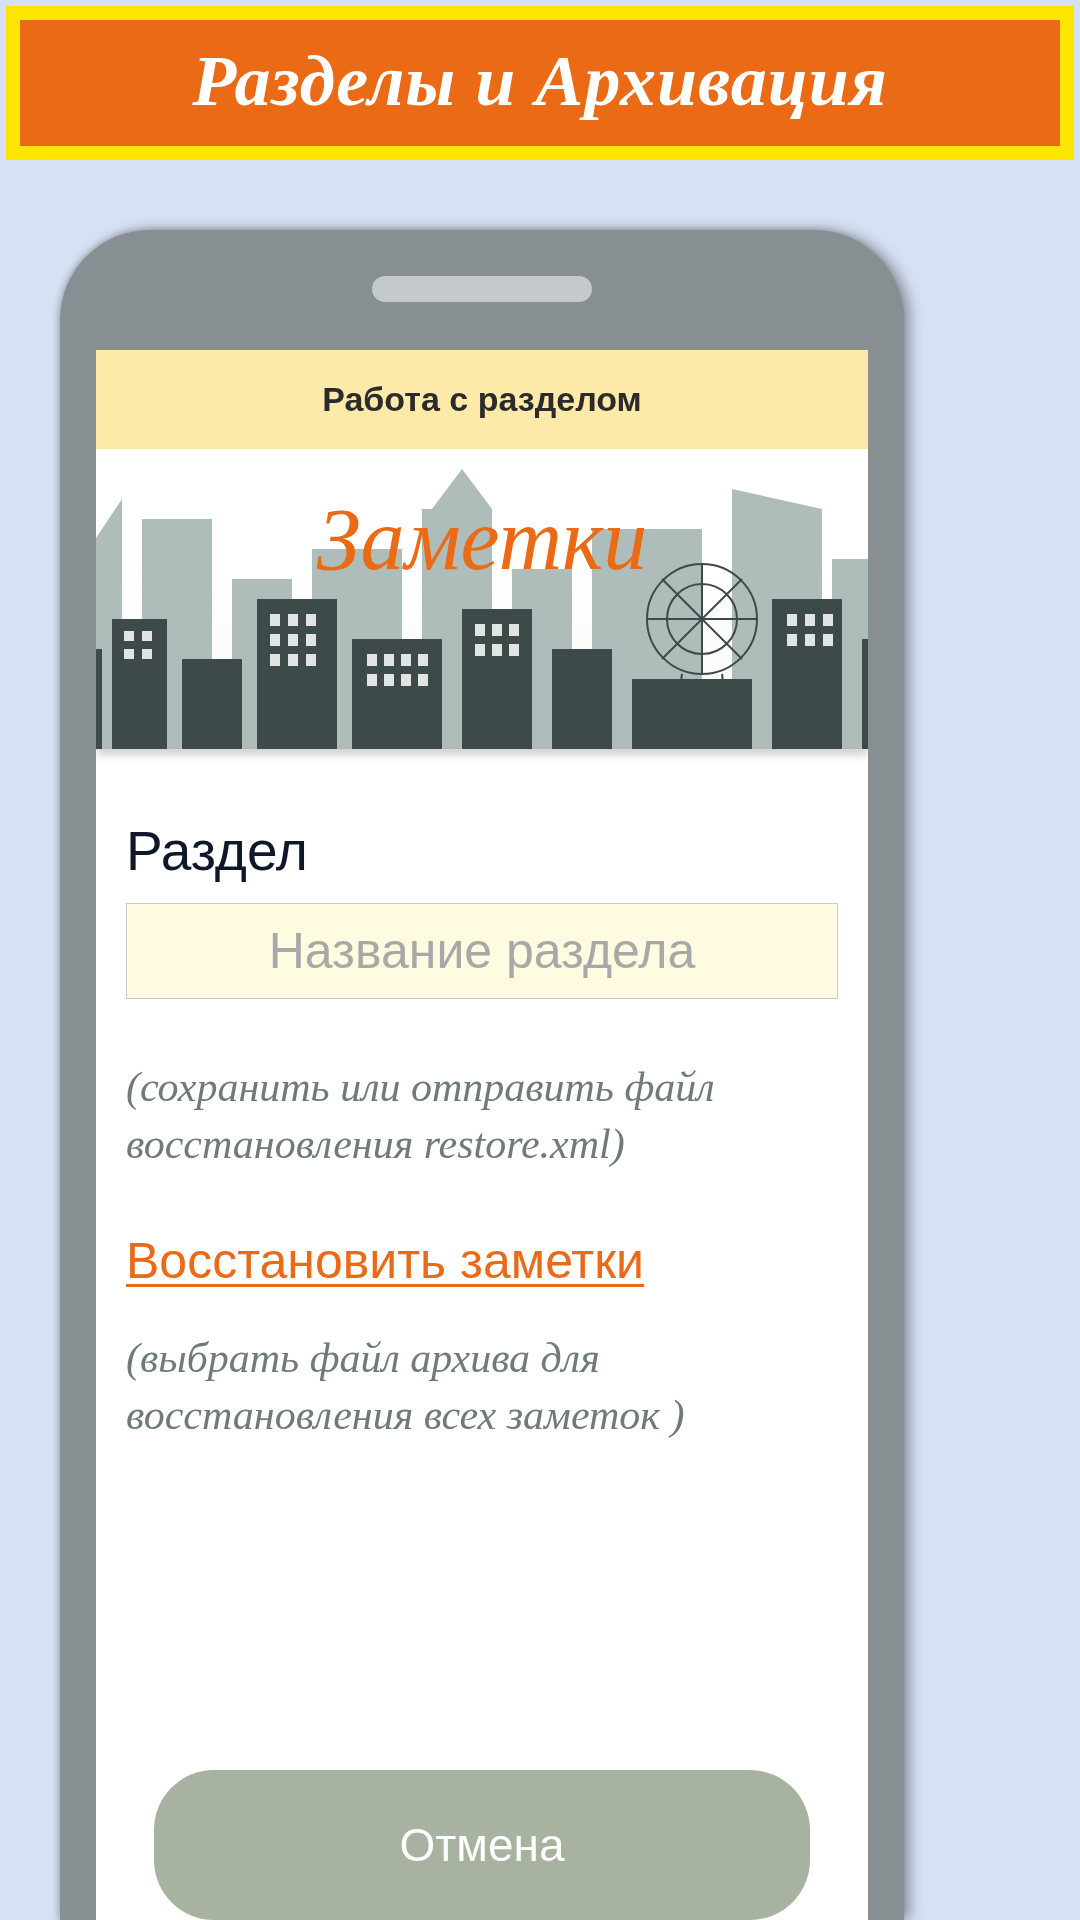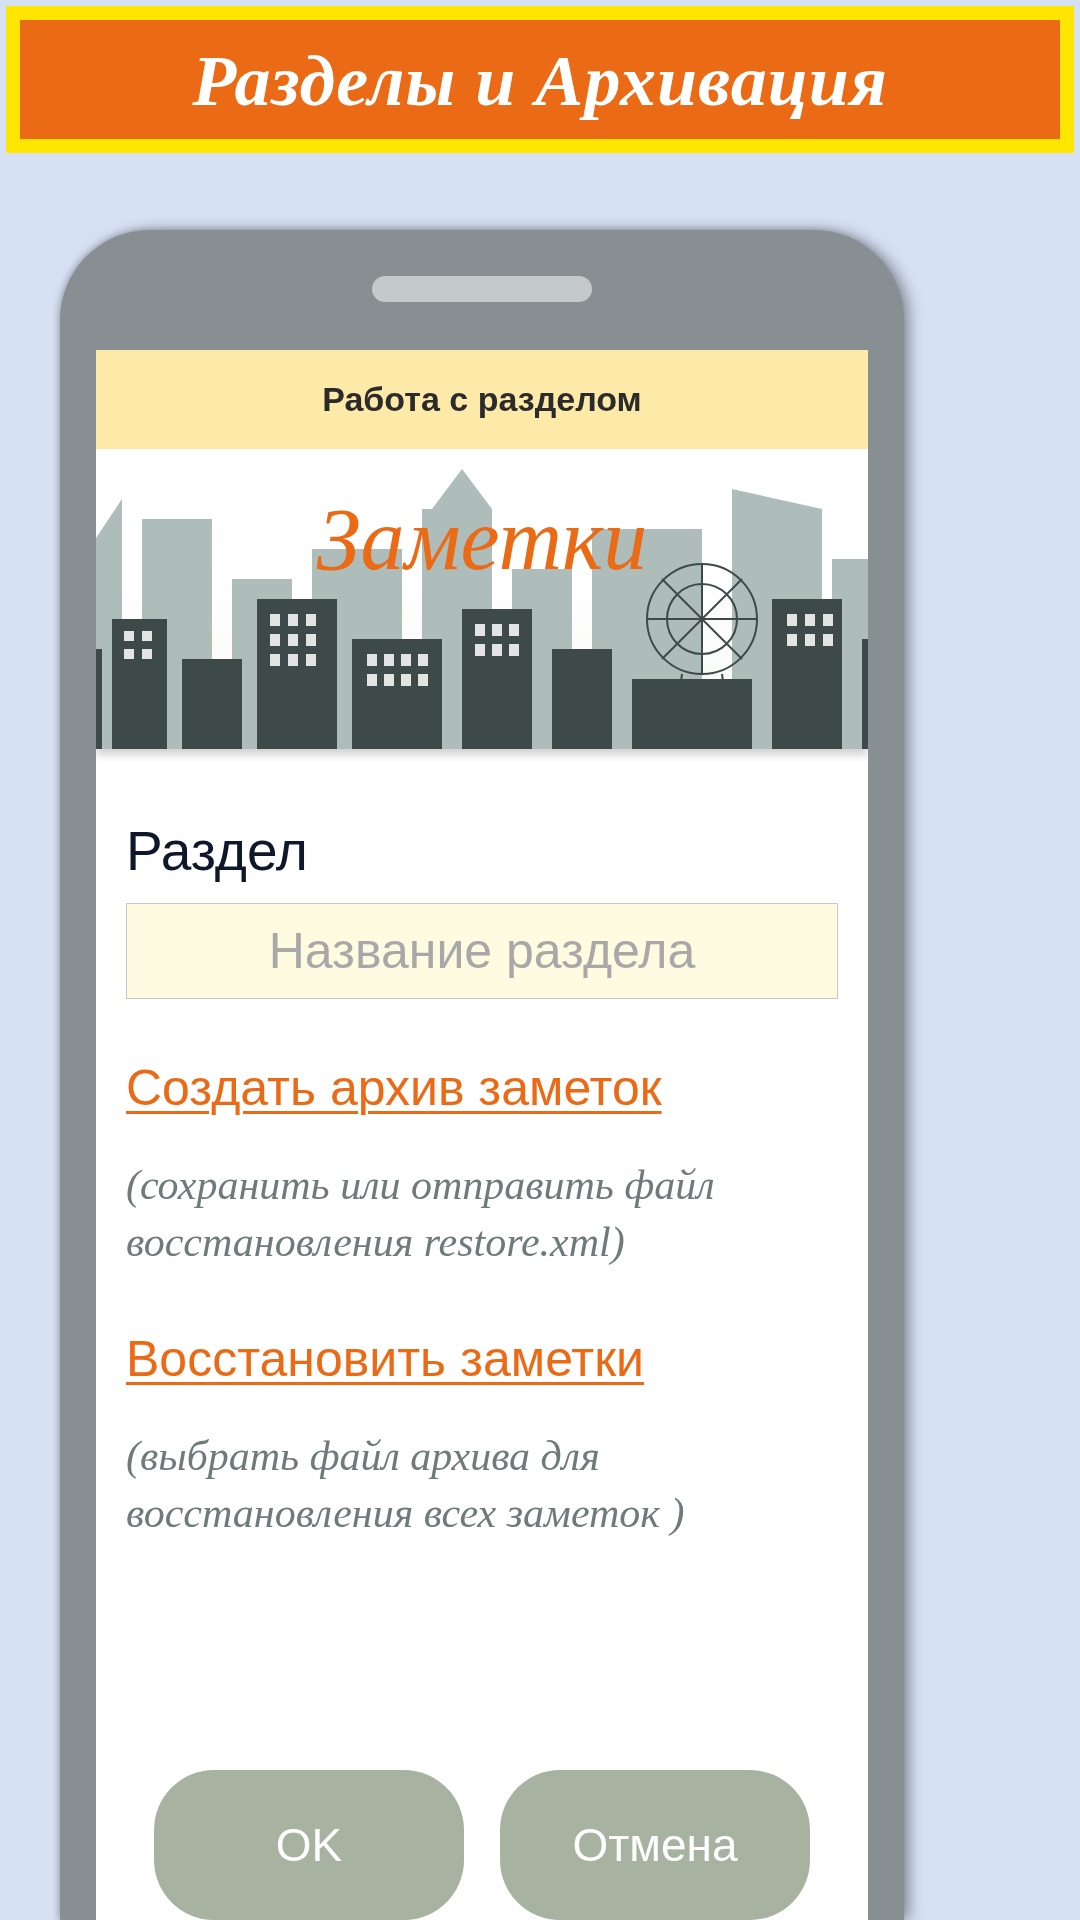--- a/index.html
+++ b/index.html
@@ -17,21 +17,21 @@
     margin: 6px;
   }
   .top-banner {
     background: #ea6a16;
     color: #ffffff;
     text-align: center;
     font-family: Georgia, 'Times New Roman', serif;
     font-style: italic;
     font-weight: 600;
     font-size: 72px;
-    padding: 20px 10px 16px;
+    padding: 20px 10px 23px;
     letter-spacing: 1px;
   }
 
   
   .phone {
     position: absolute;
     left: 60px;
     top: 230px;
     width: 844px;
     height: 1690px;
@@ -263,31 +263,27 @@
     </div>
 
     <div class="content">
 
       <div class="section-label">Раздел</div>
 
       <div class="input-wrap">
         <div class="input-placeholder">Название раздела</div>
       </div>
 
-      <div>
-        <span class="link-action">Создать архив заметок</span>
-      </div>
       <div class="hint">(сохранить или отправить файл восстановления  restore.xml)</div>
 
       <div>
         <span class="link-action">Восстановить заметки</span>
       </div>
       <div class="hint">(выбрать файл архива для восстановления всех заметок )</div>
 
     </div>
 
     <div class="button-row">
-      <div class="btn">OK</div>
       <div class="btn">Отмена</div>
     </div>
 
   </div>
 </div>
 
 </body></html>

